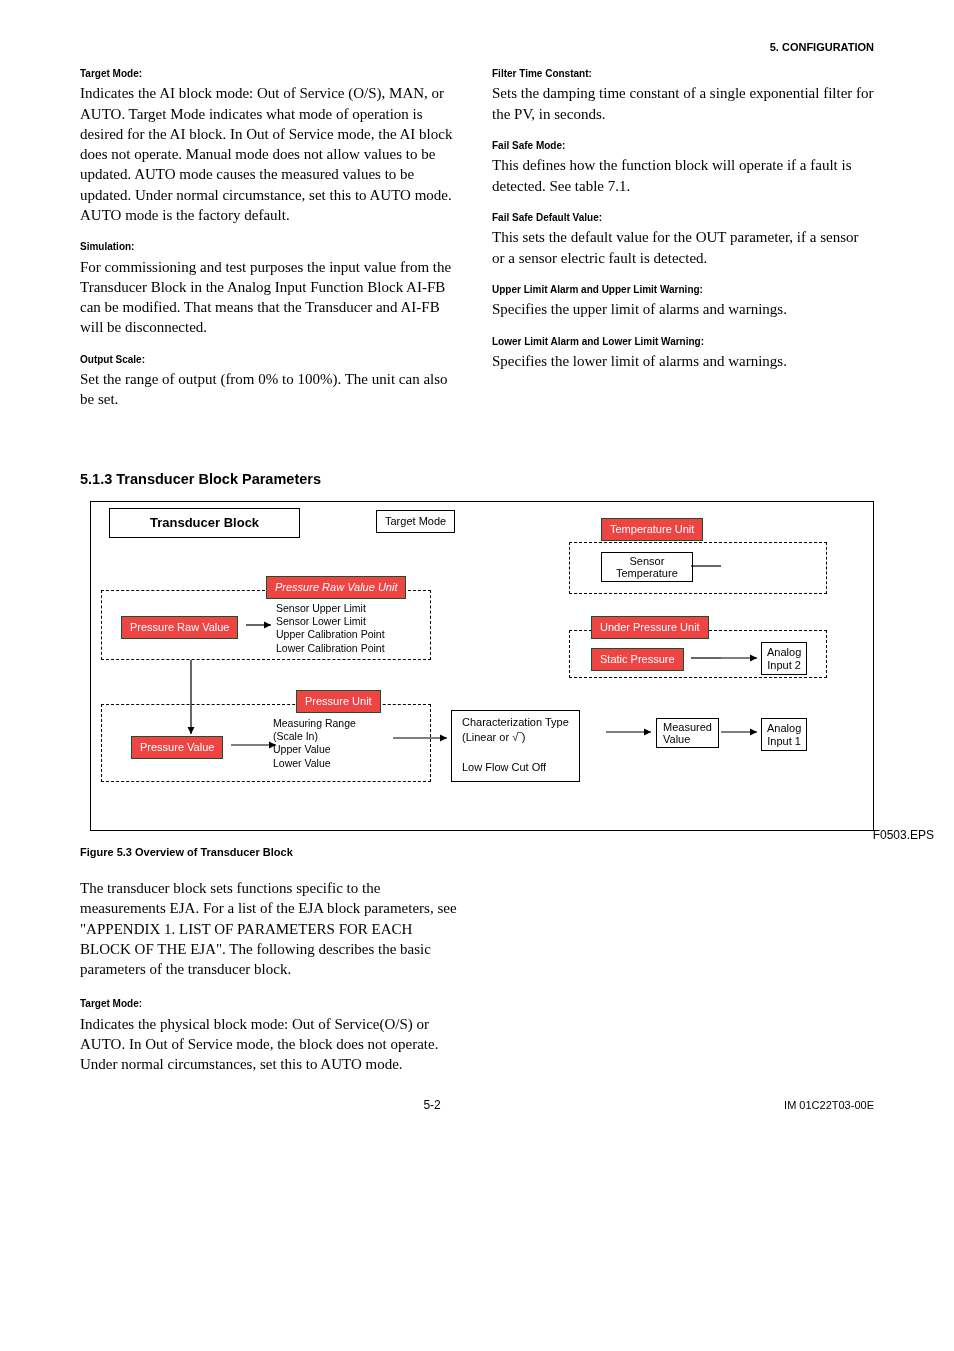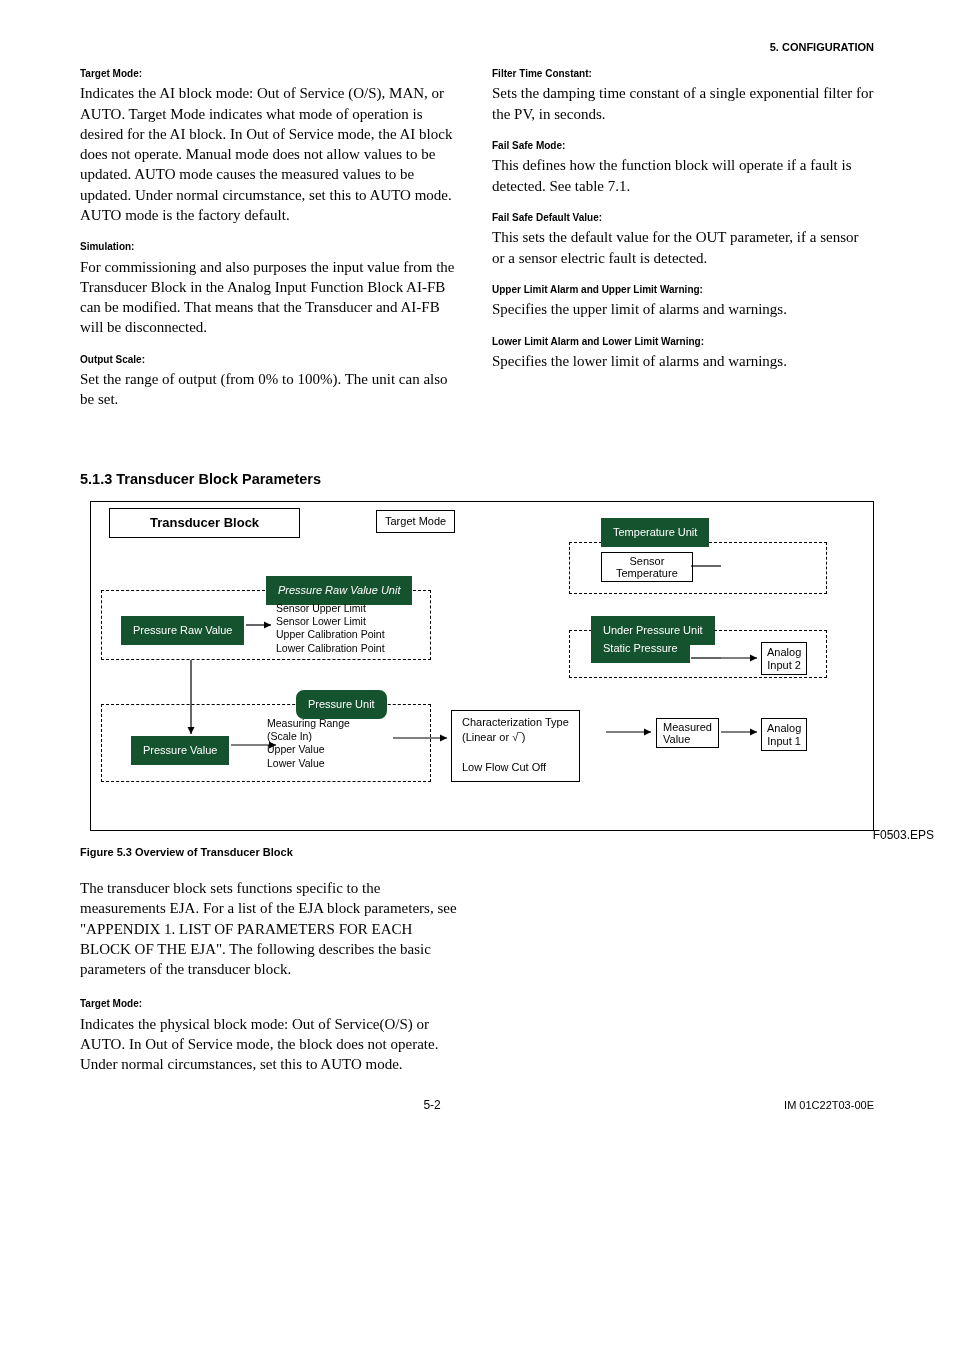--- a/index.html
+++ b/index.html
@@ -81,23 +81,23 @@
   }
   .box-title {
     position: absolute;
     border: 1.5px solid #000;
     background: #fff;
     padding: 5px 40px;
     font-weight: bold;
     font-size: 13px;
   }
   .box-dark {
-    background: #14532d;
+    background: #ef4444;
     color: #fff;
-    border: 4px solid #14532d;
+    border: 1px solid #14532d;
     position: absolute;
     padding: 3px 8px;
     text-align: center;
     font-size: 11px;
   }
   .text-block {
     position: absolute;
     font-size: 10.5px;
     line-height: 1.25;
   }
@@ -138,21 +138,21 @@
 <body>
 
 <div class="header-right">5.  CONFIGURATION</div>
 
 <div class="two-col">
   <div class="col">
     <div class="param-title">Target Mode:</div>
     <div class="param-body">Indicates the AI block mode: Out of Service (O/S), MAN, or AUTO. Target Mode indicates what mode of operation is desired for the AI block. In Out of Service mode, the AI block does not operate. Manual mode does not allow values to be updated. AUTO mode causes the measured values to be updated. Under normal circumstance, set this to AUTO mode. AUTO mode is the factory default.</div>
 
     <div class="param-title">Simulation:</div>
-    <div class="param-body">For commissioning and also purposes the input value from the Transducer Block in the Analog Input Function Block AI-FB can be modified. That means that the Transducer and AI-FB will be disconnected.</div>
+    <div class="param-body">For commissioning and test purposes the input value from the Transducer Block in the Analog Input Function Block AI-FB can be modified. That means that the Transducer and AI-FB will be disconnected.</div>
 
     <div class="param-title">Output Scale:</div>
     <div class="param-body">Set the range of output (from 0% to 100%). The unit can also be set.</div>
   </div>
 
   <div class="col">
     <div class="param-title">Filter Time Constant:</div>
     <div class="param-body">Sets the damping time constant of a single exponential filter for the PV, in seconds.</div>
 
     <div class="param-title">Fail Safe Mode:</div>
@@ -196,25 +196,25 @@
     <span>Sensor Upper Limit</span><br>
     <span>Sensor Lower Limit</span><br>
     <span>Upper Calibration Point</span><br>
     <span>Lower Calibration Point</span>
   </div>
 
   <div class="box-dark" style="left:30px; top:114px;">Pressure Raw Value</div>
 
   <div class="box-dark" style="left:500px; top:114px;">Under Pressure Unit</div>
 
-  <div class="box-dark" style="left:500px; top:132px;">Static Pressure</div>
-
-  <div class="box-dark" style="left:205px; top:188px;border-radius:8px;">Pressure Unit</div>
-
-  <div class="text-block" style="left:176px; top:215px;">
+  <div class="box-dark" style="left:500px; top:146px;">Static Pressure</div>
+
+  <div class="box-dark" style="left:205px; top:188px;">Pressure Unit</div>
+
+  <div class="text-block" style="left:182px; top:215px;">
     <span>Measuring Range</span><br>
     <span>(Scale In)</span><br>
     <span>Upper Value</span><br>
     <span>Lower Value</span>
   </div>
 
   <div class="box-dark" style="left:40px; top:234px;">Pressure Value</div>
 
   <div class="box" style="left:360px; top:208px; text-align:left; line-height:1.35; padding:4px 10px 6px 10px;">
     <span>Characterization Type</span><br>

